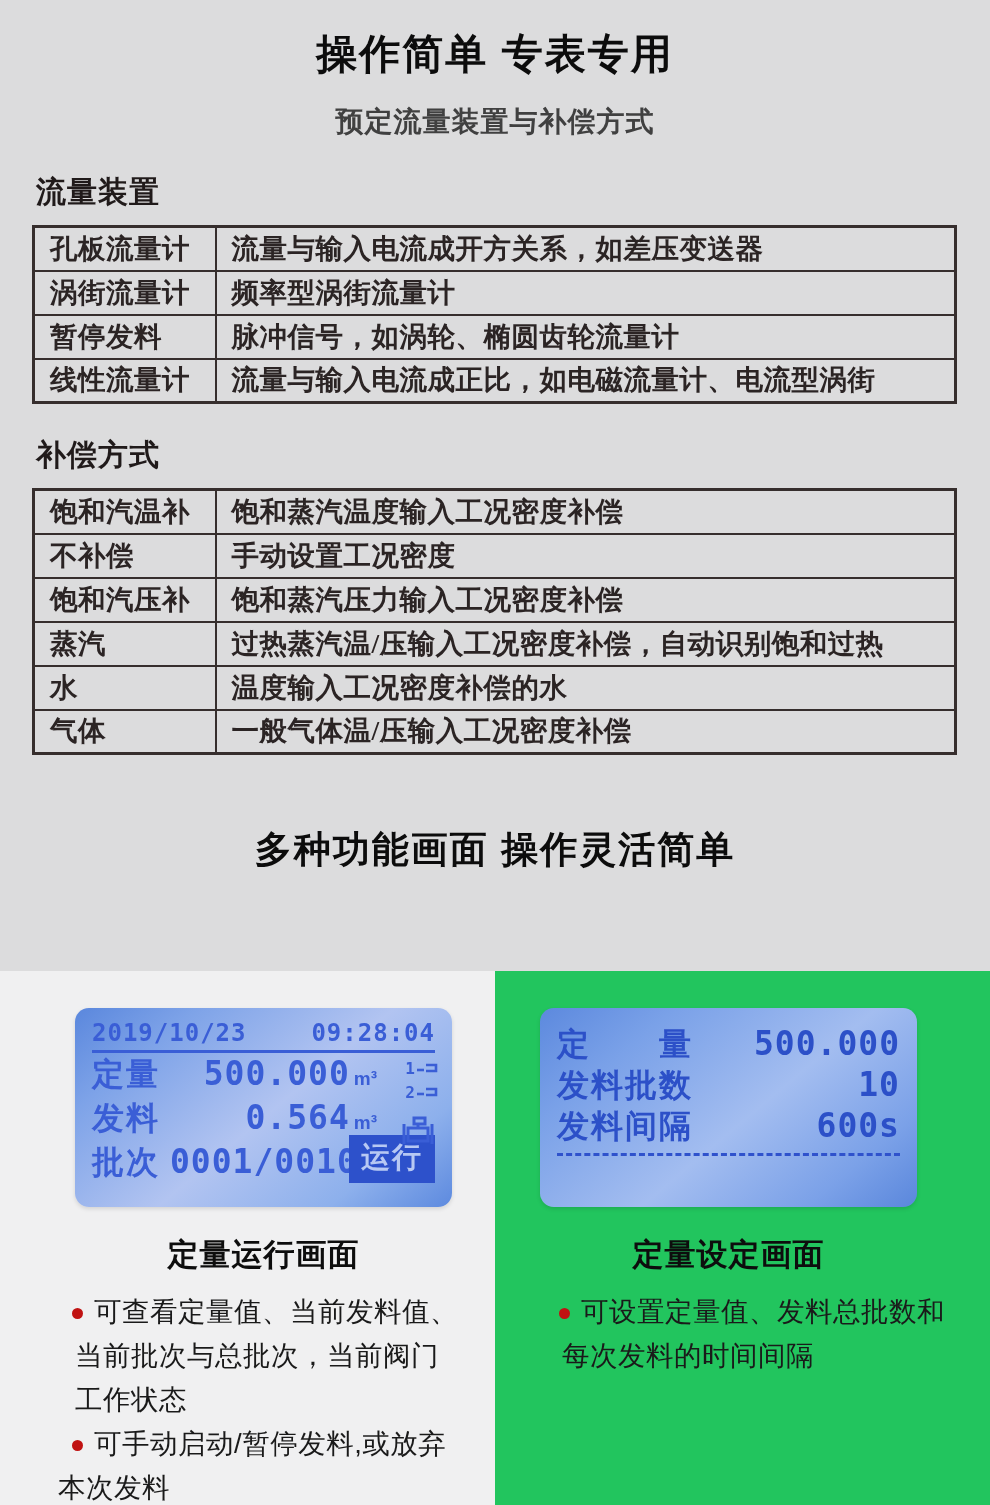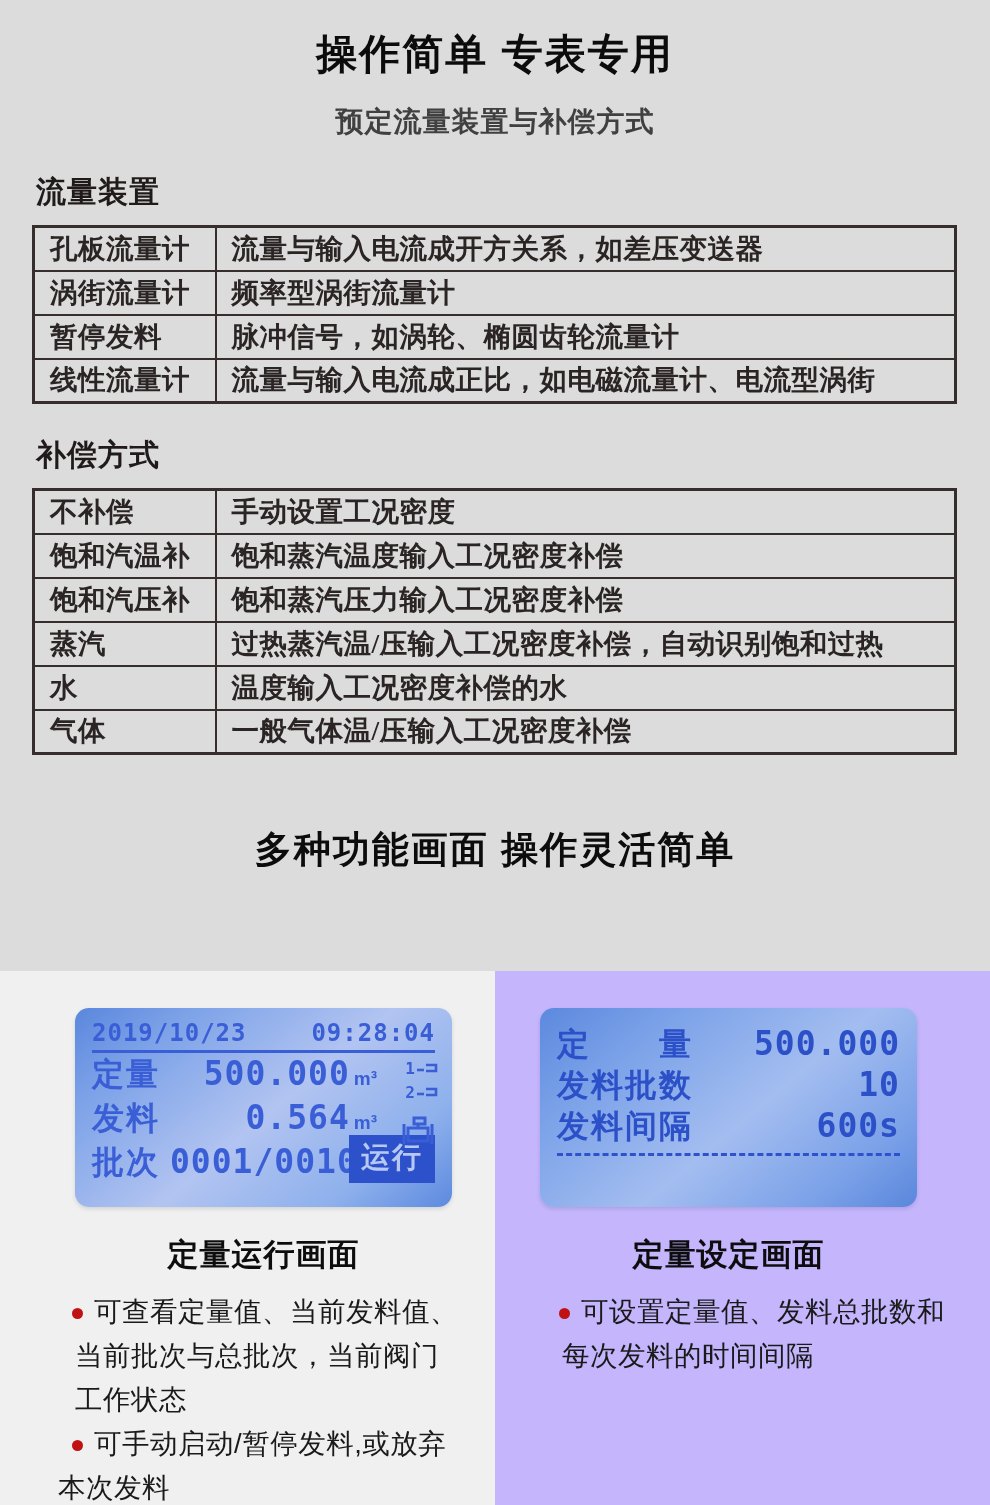--- a/index.html
+++ b/index.html
@@ -48,21 +48,21 @@
   }
 
   
   .bottom {
     position: absolute; left: 0; top: 971px;
     width: 990px; height: 534px;
     display: flex;
   }
   .panel { width: 495px; height: 534px; }
   .panel.left  { background: #f0f0f1; }
-  .panel.right { background: #c4b5fd; }
+  .panel.right { background: #22c55e; }
 
   .lcd {
     width: 377px; height: 199px;
     margin-top: 37px;
     border-radius: 14px;
     position: relative;
     box-shadow: 0 2px 4px rgba(0,0,0,0.12);
   }
   .panel.left  .lcd { margin-left: 75px; }
   .panel.right .lcd { margin-left: 45px; }
@@ -169,26 +169,26 @@
         <td class="c1">线性流量计</td>
         <td>流量与输入电流成正比，如电磁流量计、电流型涡街</td>
       </tr>
     </tbody>
       </table>
 
     <div class="sec-heading">补偿方式</div>
     <table class="info-table">
       <tbody>
           <tr>
+        <td class="c1">饱和汽温补</td>
+        <td>饱和蒸汽温度输入工况密度补偿</td>
+      </tr>
+      <tr>
         <td class="c1">不补偿</td>
         <td>手动设置工况密度</td>
-      </tr>
-      <tr>
-        <td class="c1">饱和汽温补</td>
-        <td>饱和蒸汽温度输入工况密度补偿</td>
       </tr>
       <tr>
         <td class="c1">饱和汽压补</td>
         <td>饱和蒸汽压力输入工况密度补偿</td>
       </tr>
       <tr>
         <td class="c1">蒸汽</td>
         <td>过热蒸汽温/压输入工况密度补偿，自动识别饱和过热</td>
       </tr>
       <tr>

